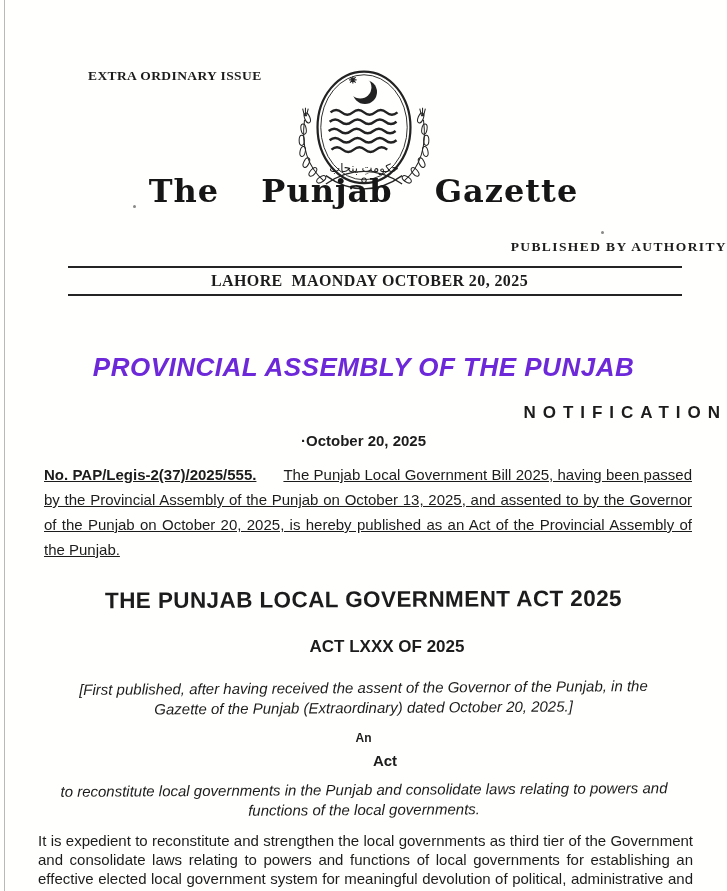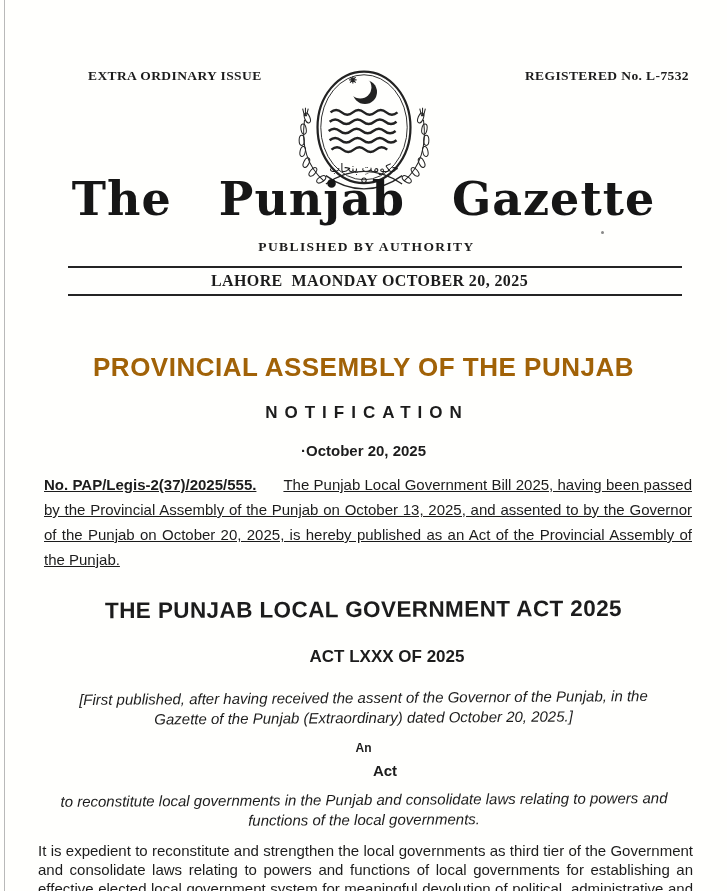--- a/index.html
+++ b/index.html
@@ -33,52 +33,53 @@
     position:absolute; top:60px; left:50%;
     transform:translateX(-50%);
     width:158px; height:142px;
   }
   .emblem svg { width:100%; height:100%; }
 
   .gazette-title {
     position:absolute; top:172px; left:0; right:0;
     margin:0; text-align:center;
     font-family:"DejaVu Serif", serif;
-    font-weight:bold; font-size:46px;
+    font-weight:bold; font-size:32px;
     letter-spacing:1px; word-spacing:30px;
     color:#161616;
   }
   .published-by {
     position:absolute; top:239px; left:6px; right:0;
-    text-align:center;
+    text-align:right;
     font-family:"Liberation Serif", serif;
     font-weight:bold; font-size:13.5px; letter-spacing:1.4px;
   }
   .rule { position:absolute; left:68px; right:45px; height:0; border-top:2.4px solid #242424; }
   .rule-top    { top:266px; }
   .rule-bottom { top:294px; }
   .dateline {
     position:absolute; top:272px; left:0; right:0;
     text-align:center;
     font-family:"Liberation Serif", serif;
     font-weight:bold; font-size:16px; letter-spacing:.4px;margin-left:12px;
   }
 
   
   .assembly-title {
     margin:52px 16px 0; text-align:center;
     font-size:26px; font-weight:bold; letter-spacing:.5px;
-    color:#a16207;
+    color:#6d28d9;
+    font-style:italic;
   }
   .notification-heading {
-    margin:20px 0 0 7px; text-align:center;
+    margin:20px 0 0 7px; text-align:right;
     font-size:17px; font-weight:bold; letter-spacing:7px;
   }
   .notification-date {
-    margin-top:19px; text-align:center;
+    margin-top:9px; text-align:center;
     font-size:15px; font-weight:bold;
   }
   .ref-paragraph {
     margin:13px 35px 0 44px;
     font-size:15px; line-height:25px;
     text-align:justify;
     text-decoration:underline;
   }
   .ref-no { font-weight:bold; }
   .ref-gap { display:inline-block; width:27px; }
@@ -113,21 +114,20 @@
 </head>
 <body>
 
 <div class="page">
   <div class="scan-edge"></div>
   <div class="speck" style="left:133px; top:205px; width:3px; height:3px;"></div>
   <div class="speck" style="left:601px; top:231px; width:3px; height:3px;"></div>
 
   <header class="masthead">
     <div class="issue-label">EXTRA ORDINARY ISSUE</div>
-    <div class="reg-label">REGISTERED No. L-7532</div>
 
     <div class="emblem">
       <svg viewBox="0 0 170 152" xmlns="http://www.w3.org/2000/svg">
 
         <g stroke="#242424" fill="none" stroke-width="1.1">
           <path d="M42,130 C26,116 17,94 21,64"></path>
           <ellipse cx="24" cy="62" rx="2.8" ry="5.5" transform="rotate(-22 24 62)"></ellipse>
           <ellipse cx="20" cy="74" rx="2.8" ry="5.5" transform="rotate(-10 20 74)"></ellipse>
           <ellipse cx="18" cy="86" rx="2.8" ry="5.5"></ellipse>
           <ellipse cx="19" cy="98" rx="2.8" ry="5.5" transform="rotate(12 19 98)"></ellipse>

